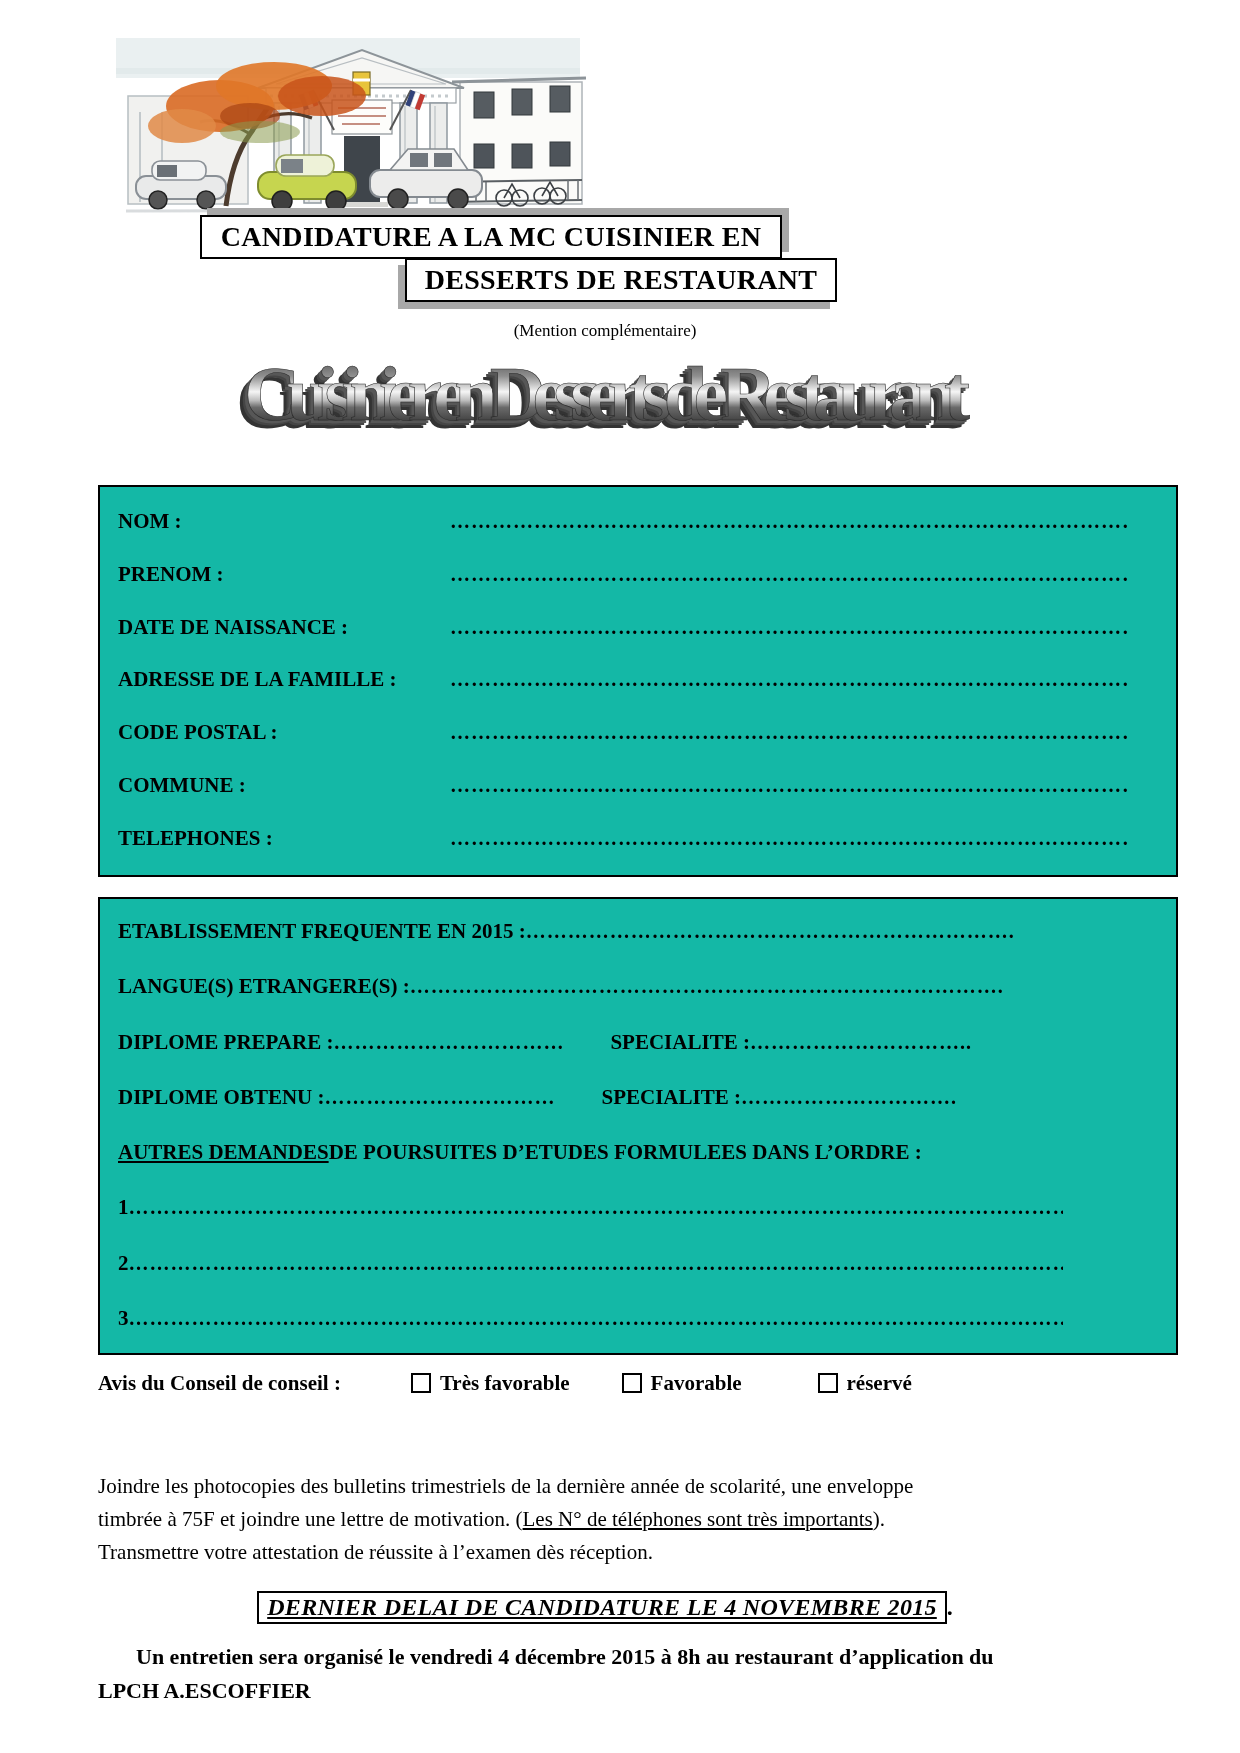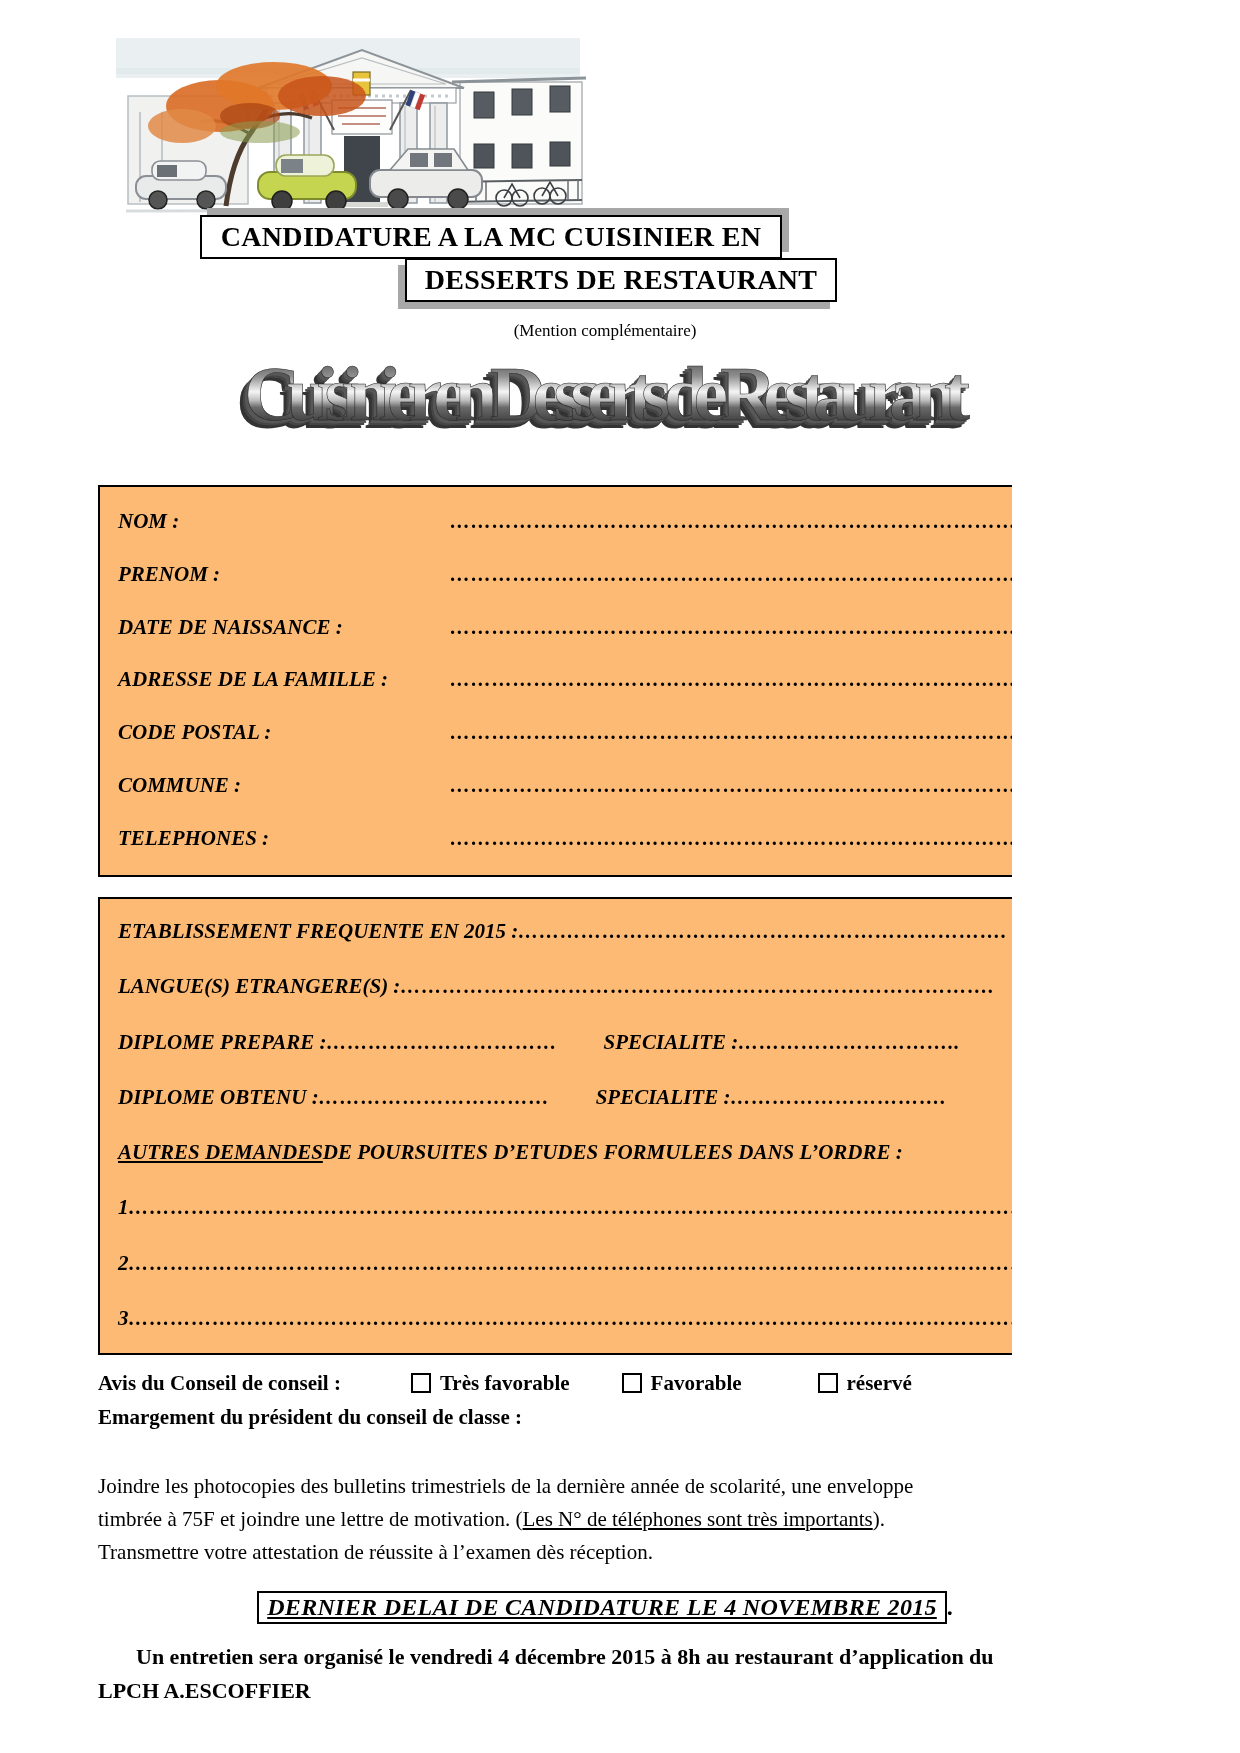--- a/index.html
+++ b/index.html
@@ -1,17 +1,17 @@
 <!DOCTYPE html>
 <html><head>
 <meta charset="utf-8">
 <style>
   html,body { margin:0; padding:0; background:#fff; }
   .page {
-    position:relative; width:1012px; height:1753px; background:#ffffff;
+    position:relative; width:1240px; height:1753px; background:#ffffff;
     font-family:"Liberation Serif", serif; color:#000; overflow:hidden;
   }
 
   
   .sketch { position:absolute; left:110px; top:34px; }
 
   
   .tbox {
     position:absolute; border:2px solid #000; background:#fff;
     display:flex; align-items:center; justify-content:center;
@@ -22,22 +22,22 @@
   .subtitle {
     position:absolute; left:0; top:321px; width:1210px; text-align:center;
     font-weight:normal; font-size:17px;
   }
 
   
   .wordart { position:absolute; left:233px; top:336px; }
 
   
   .formbox {
-    position:absolute; left:98px; width:1080px; border:2px solid #000; background:#fdba74;
-    display:flex; flex-direction:column; justify-content:space-between; box-sizing:border-box;font-style:italic;
+    position:absolute; left:98px; width:1080px; border:2px solid #000; background:#14b8a6;
+    display:flex; flex-direction:column; justify-content:space-between; box-sizing:border-box;
   }
   .box1 { top:485px; height:392px; padding:22px 0 24px 0; }
   .box2 { top:897px; height:458px; padding:20px 0 22px 0; }
 
   .frow { display:flex; align-items:baseline; padding-left:18px; }
   .flabel { width:332px; font-weight:bold; font-size:21px; flex:none; white-space:nowrap; }
   .fdots  { flex:1; font-weight:bold; font-size:20px; white-space:nowrap; overflow:hidden; margin-right:46px; letter-spacing:1px; }
 
   .b2row { padding:0 113px 0 18px; font-weight:bold; font-size:21px; white-space:nowrap; overflow:hidden; display:flex; align-items:baseline; }
   .b2label { flex:none; white-space:nowrap; }
@@ -311,21 +311,20 @@
       </span>
       <span class="opt opt2">
         <span class="cb"></span>
         <span>Favorable</span>
       </span>
       <span class="opt opt3">
         <span class="cb"></span>
         <span>réservé</span>
       </span>
     </div>
-    <div>Emargement du président du conseil de classe :</div>
   </div>
 
   <div class="instructions">
     <div>Joindre les photocopies des bulletins trimestriels de la dernière année de scolarité, une enveloppe</div>
     <div><span>timbrée à 75F et joindre une lettre de motivation. (</span><span class="underl">Les N° de téléphones sont très importants</span><span>).</span></div>
     <div>Transmettre votre attestation de réussite à l’examen dès réception.</div>
   </div>
 
   <div class="deadline"><span class="deadline-boxed">DERNIER DELAI DE CANDIDATURE LE 4 NOVEMBRE 2015</span><span>.</span></div>
 

